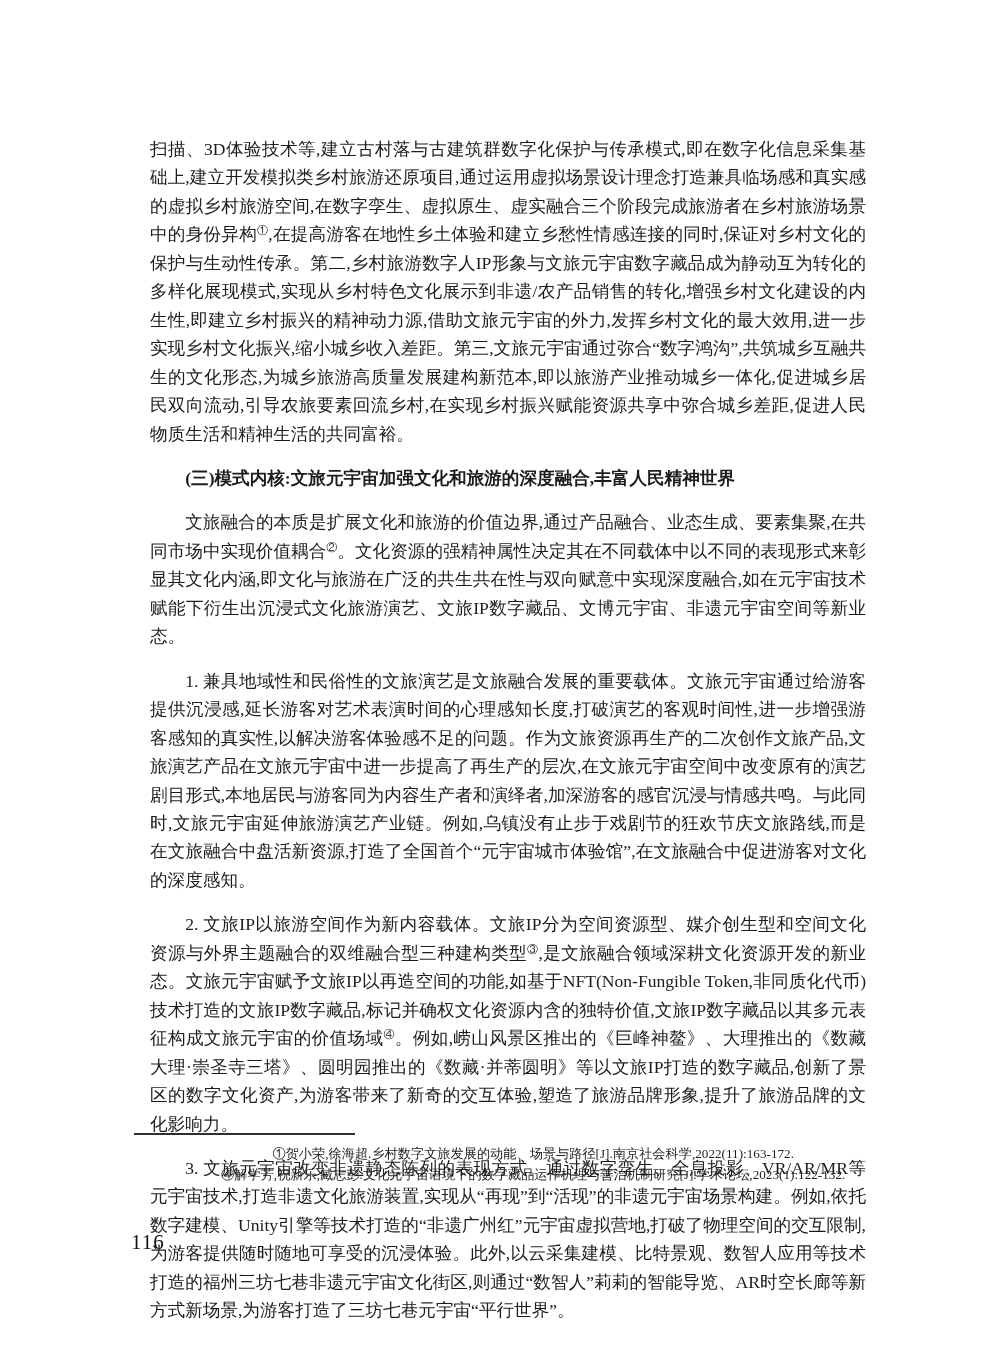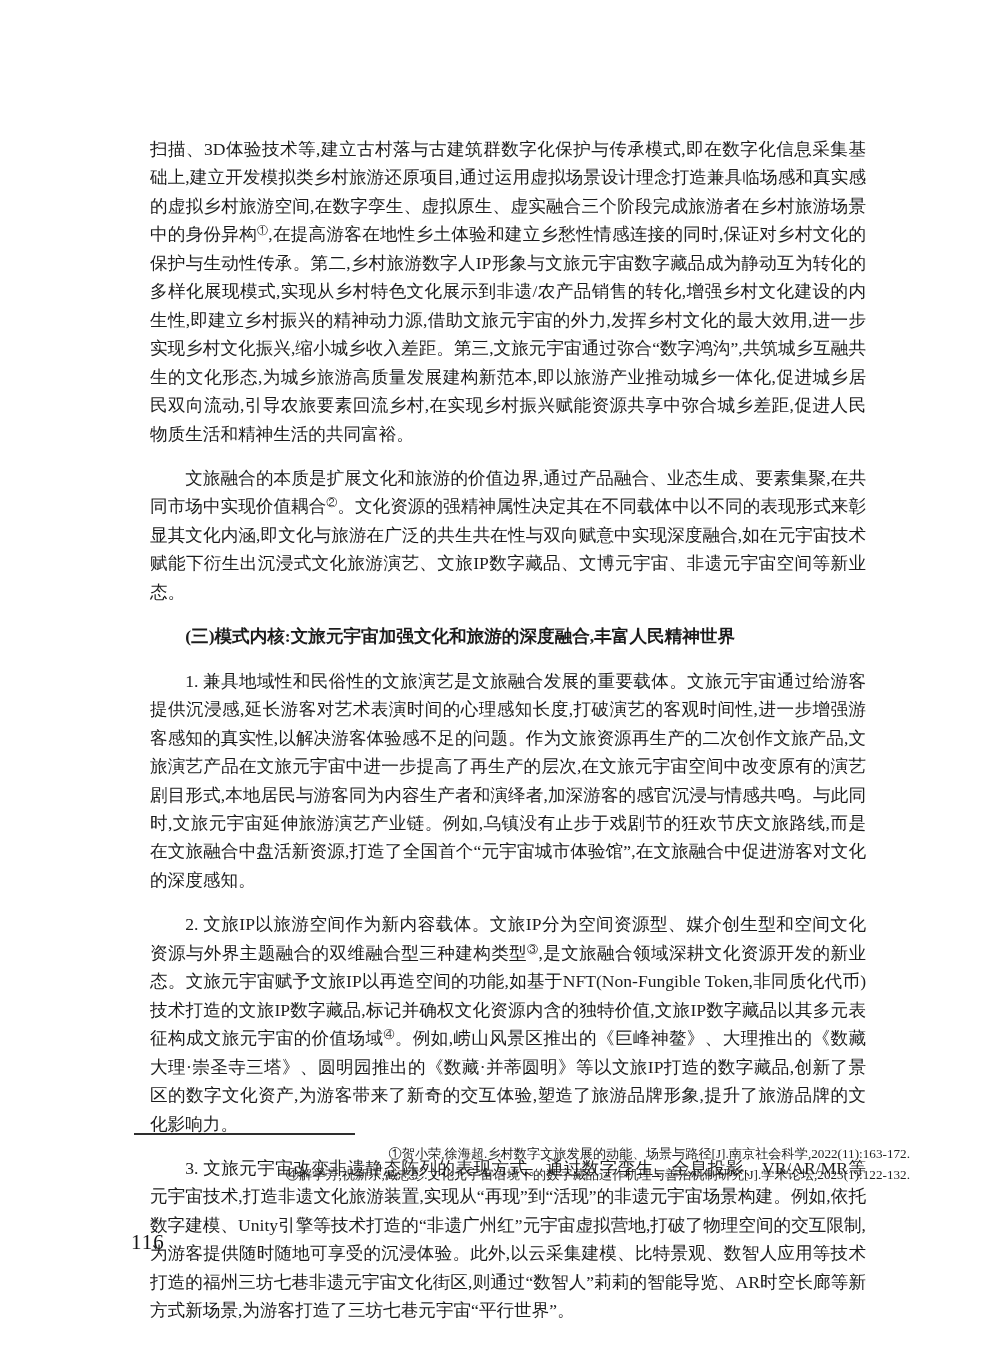--- a/index.html
+++ b/index.html
@@ -51,42 +51,42 @@
     position: absolute;
     left: 134px;
     top: 1143px;
     width: 776px;
   }
   .footnote {
     margin: 0;
     font-size: 13.2px;
     line-height: 21.4px;
     text-indent: 1.7em;
-    text-align: right;
+    text-align: center;
     white-space: normal;
     word-break: break-all;
     color: #1e1e1e;
   }
   .page-number {
     position: absolute;
     left: 131px;
     top: 1230px;
     font-size: 21px;
     letter-spacing: 1px;
     color: #141414;
   }
 </style>
 </head>
 <body>
 
 <div class="page">
   <main class="text-block">
       <p class="para"><span>扫描、3D体验技术等,建立古村落与古建筑群数字化保护与传承模式,即在数字化信息采集基础上,建立开发模拟类乡村旅游还原项目,通过运用虚拟场景设计理念打造兼具临场感和真实感的虚拟乡村旅游空间,在数字孪生、虚拟原生、虚实融合三个阶段完成旅游者在乡村旅游场景中的身份异构</span><sup class="fn-ref">①</sup><span>,在提高游客在地性乡土体验和建立乡愁性情感连接的同时,保证对乡村文化的保护与生动性传承。第二,乡村旅游数字人IP形象与文旅元宇宙数字藏品成为静动互为转化的多样化展现模式,实现从乡村特色文化展示到非遗/农产品销售的转化,增强乡村文化建设的内生性,即建立乡村振兴的精神动力源,借助文旅元宇宙的外力,发挥乡村文化的最大效用,进一步实现乡村文化振兴,缩小城乡收入差距。第三,文旅元宇宙通过弥合“数字鸿沟”,共筑城乡互融共生的文化形态,为城乡旅游高质量发展建构新范本,即以旅游产业推动城乡一体化,促进城乡居民双向流动,引导农旅要素回流乡村,在实现乡村振兴赋能资源共享中弥合城乡差距,促进人民物质生活和精神生活的共同富裕。</span></p>
+      <p class="para heading"><span>(三)模式内核:文旅元宇宙加强文化和旅游的深度融合,丰富人民精神世界</span></p>
       <p class="para indent"><span>文旅融合的本质是扩展文化和旅游的价值边界,通过产品融合、业态生成、要素集聚,在共同市场中实现价值耦合</span><sup class="fn-ref">②</sup><span>。文化资源的强精神属性决定其在不同载体中以不同的表现形式来彰显其文化内涵,即文化与旅游在广泛的共生共在性与双向赋意中实现深度融合,如在元宇宙技术赋能下衍生出沉浸式文化旅游演艺、文旅IP数字藏品、文博元宇宙、非遗元宇宙空间等新业态。</span></p>
-      <p class="para heading"><span>(三)模式内核:文旅元宇宙加强文化和旅游的深度融合,丰富人民精神世界</span></p>
       <p class="para indent"><span>1. 兼具地域性和民俗性的文旅演艺是文旅融合发展的重要载体。文旅元宇宙通过给游客提供沉浸感,延长游客对艺术表演时间的心理感知长度,打破演艺的客观时间性,进一步增强游客感知的真实性,以解决游客体验感不足的问题。作为文旅资源再生产的二次创作文旅产品,文旅演艺产品在文旅元宇宙中进一步提高了再生产的层次,在文旅元宇宙空间中改变原有的演艺剧目形式,本地居民与游客同为内容生产者和演绎者,加深游客的感官沉浸与情感共鸣。与此同时,文旅元宇宙延伸旅游演艺产业链。例如,乌镇没有止步于戏剧节的狂欢节庆文旅路线,而是在文旅融合中盘活新资源,打造了全国首个“元宇宙城市体验馆”,在文旅融合中促进游客对文化的深度感知。</span></p>
       <p class="para indent"><span>2. 文旅IP以旅游空间作为新内容载体。文旅IP分为空间资源型、媒介创生型和空间文化资源与外界主题融合的双维融合型三种建构类型</span><sup class="fn-ref">③</sup><span>,是文旅融合领域深耕文化资源开发的新业态。文旅元宇宙赋予文旅IP以再造空间的功能,如基于NFT(Non-Fungible Token,非同质化代币)技术打造的文旅IP数字藏品,标记并确权文化资源内含的独特价值,文旅IP数字藏品以其多元表征构成文旅元宇宙的价值场域</span><sup class="fn-ref">④</sup><span>。例如,崂山风景区推出的《巨峰神鳌》、大理推出的《数藏大理·崇圣寺三塔》、圆明园推出的《数藏·并蒂圆明》等以文旅IP打造的数字藏品,创新了景区的数字文化资产,为游客带来了新奇的交互体验,塑造了旅游品牌形象,提升了旅游品牌的文化影响力。</span></p>
       <p class="para indent"><span>3. 文旅元宇宙改变非遗静态陈列的表现方式。通过数字孪生、全息投影、VR/AR/MR等元宇宙技术,打造非遗文化旅游装置,实现从“再现”到“活现”的非遗元宇宙场景构建。例如,依托数字建模、Unity引擎等技术打造的“非遗广州红”元宇宙虚拟营地,打破了物理空间的交互限制,为游客提供随时随地可享受的沉浸体验。此外,以云采集建模、比特景观、数智人应用等技术打造的福州三坊七巷非遗元宇宙文化街区,则通过“数智人”莉莉的智能导览、AR时空长廊等新方式新场景,为游客打造了三坊七巷元宇宙“平行世界”。</span></p>
     </main>
   <div class="footnote-divider"></div>
   <section class="footnotes">
       <p class="footnote">①贺小荣,徐海超.乡村数字文旅发展的动能、场景与路径[J].南京社会科学,2022(11):163-172.</p>
       <p class="footnote">④解学芳,祝新乐,臧志彭.文化元宇宙语境下的数字藏品运作机理与善治机制研究[J].学术论坛,2023(1):122-132.</p>
     </section>
   <div class="page-number">116</div>

